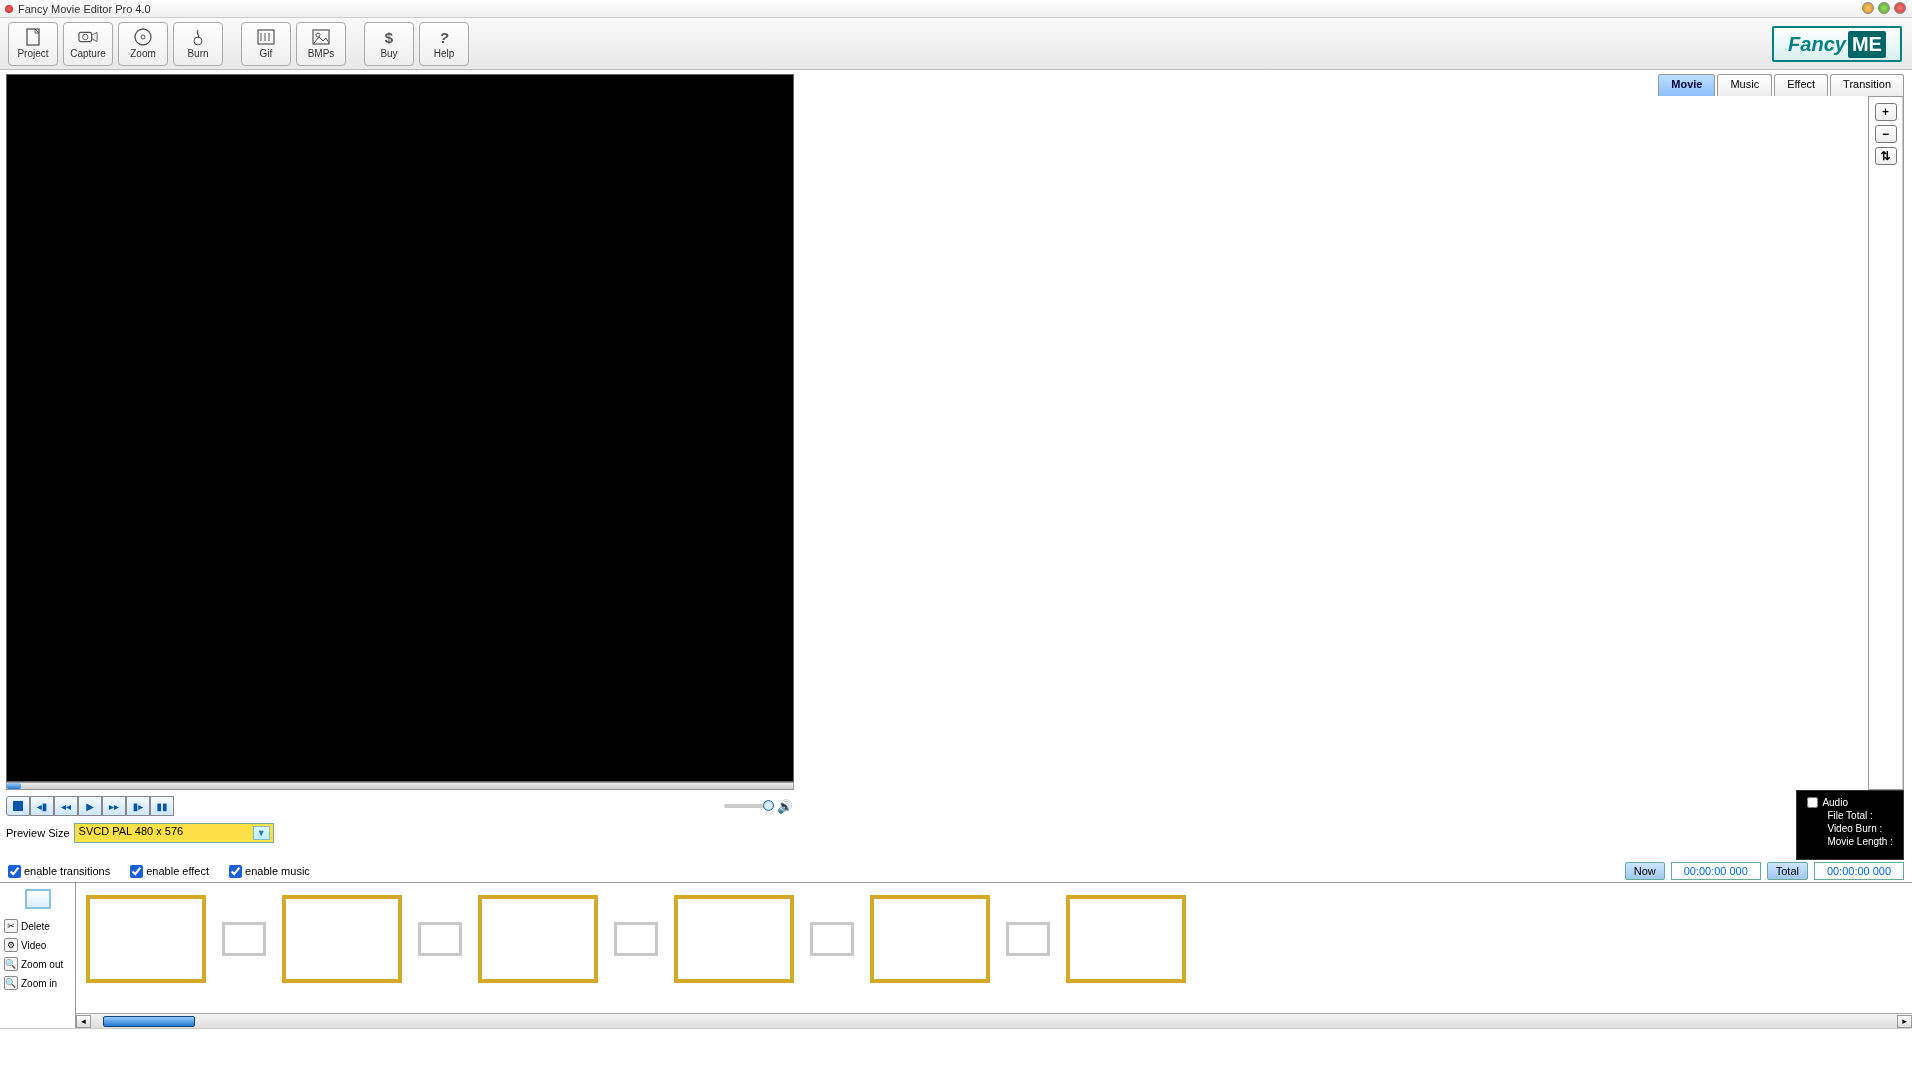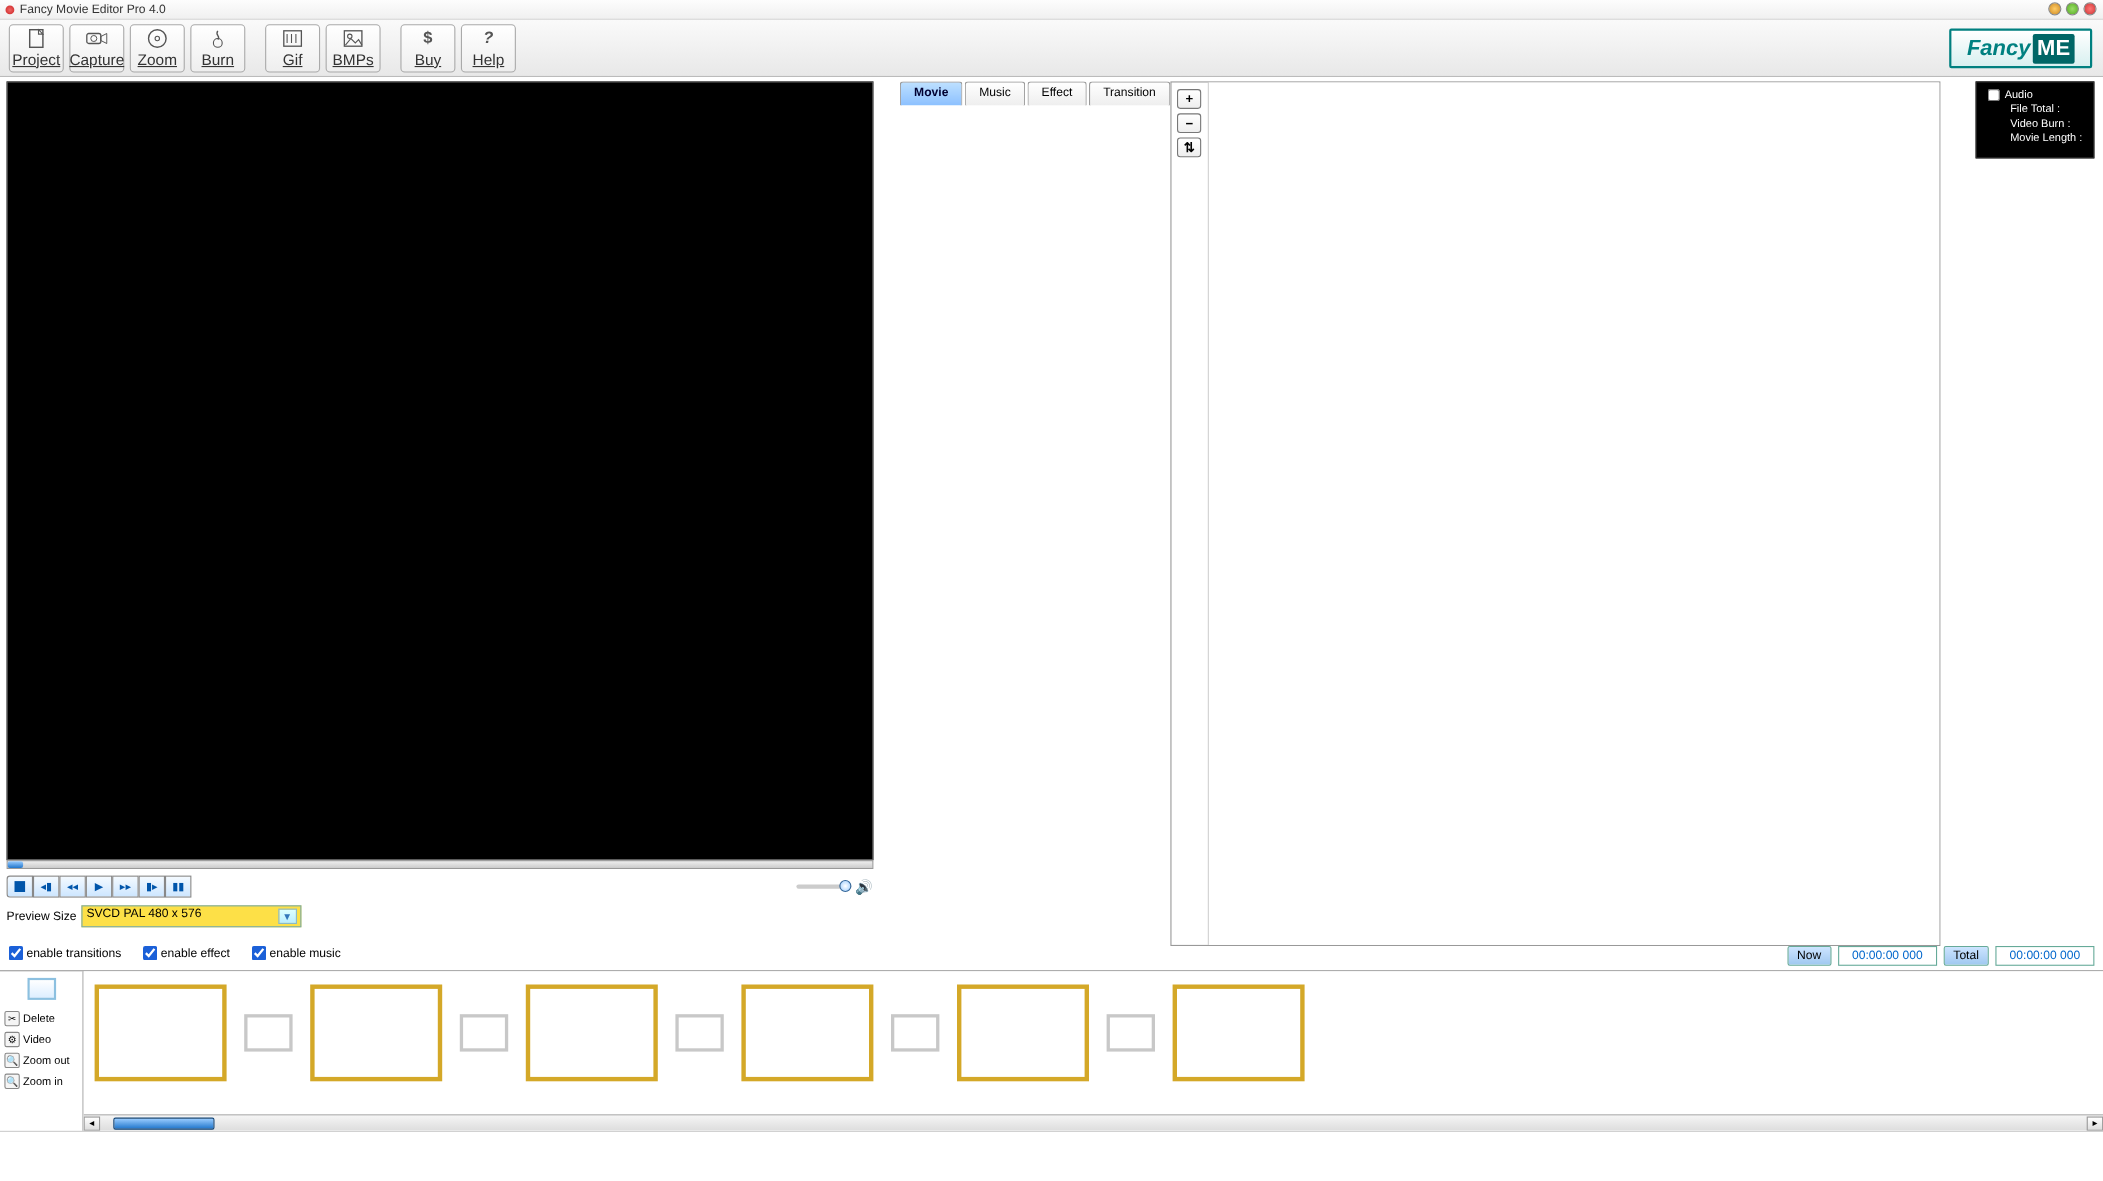--- a/index.html
+++ b/index.html
@@ -10,21 +10,21 @@
 .titlebar .dot { width: 8px; height: 8px; border-radius: 50%; background: radial-gradient(#e66, #c22); margin-right: 5px; }
 .titlebar .title { font-size: 11px; color: #333; }
 .titlebar .winbtns { position: absolute; right: 6px; top: 2px; display: flex; gap: 4px;}
 .titlebar .winbtns span { width: 12px; height: 12px; border-radius: 50%; display: inline-block; border:1px solid #888;}
 .wclose{background: radial-gradient(#f77,#c33);} .wmin{background: radial-gradient(#fc6,#c82);} .wmax{background: radial-gradient(#9d6,#5a2);}
 
 
 .toolbar { height: 52px; background: linear-gradient(#fafafa,#e8e8e8); display: flex; align-items: center; padding: 4px 8px; gap: 5px; border-bottom:1px solid #bbb; position: relative;}
 .tbutton { width: 50px; height: 44px; background: linear-gradient(#fff,#eee); border: 1px solid #aaa; border-radius: 4px; display: flex; flex-direction: column; align-items: center; justify-content: center; cursor: pointer; gap:2px;}
 .tbutton .ticon { width: 20px; height: 18px; display:flex; align-items:center; justify-content:center; color:#555; font-size:15px; }
-.tbutton .tlabel { font-size: 14px; color: #333; text-decoration: underline; }
+.tbutton .tlabel { font-size: 10px; color: #333; }
 .tsep { width: 8px; }
 .logo { position:absolute; right:10px; top:8px; width:130px; height:36px; border:2px solid #008080; background:linear-gradient(#fff,#d8f0f0); display:flex; align-items:center; justify-content:center; font-style:italic; font-weight:bold; font-size:20px; color:#008080; border-radius:2px;}
 .logo .me{ background:#006666; color:#fff; padding:2px 4px; font-style:normal; margin-left:2px; border-radius:2px;}
 
 
 .main { display:flex; height: 790px; }
 .left { width: 800px; display:flex; flex-direction:column; padding:4px 6px 0 6px;}
 .preview { flex:0 0 708px; background:#000; border:1px solid #666; position:relative;}
 .preview-scroll { height:8px; background:linear-gradient(#eee,#ccc); border:1px solid #999; position:relative;}
 .preview-scroll .thumb{ position:absolute; left:0; top:0; width:14px; height:6px; background:linear-gradient(#9cf,#27c); border-radius:2px;}
@@ -33,35 +33,35 @@
 .pbtn:first-child{border-radius:3px 0 0 3px;} .pbtn:last-child{border-radius:0 3px 3px 0;}
 .volslider { margin-left:auto; display:flex; align-items:center; gap:4px;}
 .slidertrack{ width:50px; height:4px; background:#ccc; position:relative; border-radius:2px;}
 .sliderknob{ position:absolute; right:0; top:-4px; width:11px; height:11px; border-radius:50%; background:radial-gradient(#fff,#9cf); border:1px solid #369;}
 .volicon{ font-size:13px; color:#333;}
 .psize-row{ display:flex; align-items:center; gap:4px; margin-top:5px;}
 .psize-row label{font-size:11px;}
 .psize-select{ width:200px; height:20px; border:1px solid #7aa; background:#fde047; font-size:11px; padding:1px 4px; position:relative;}
 .psize-select::after{content:"▼"; position:absolute; right:3px; top:2px; font-size:9px; color:#37b; background:linear-gradient(#dff,#bef); padding:1px 3px; border:1px solid #8bc;}
 
-.right { flex:1; display:flex; padding:4px 8px 0 4px;}
+.right { flex:1; display:flex; flex-direction:column; padding:4px 8px 0 4px;align-items:flex-end;}
 .tabs { display:flex; height:22px; gap:2px; margin-left:14px;}
 .tab { padding:3px 12px; border:1px solid #999; border-bottom:none; background:linear-gradient(#fff,#eee); font-size:11px; border-radius:3px 3px 0 0; cursor:pointer;}
 .tab.active{ background:linear-gradient(#bde0ff,#8cc0ff); color:#003; font-weight:bold;}
 .panel { flex:1; border:1px solid #999; background:#fff; display:flex;}
 .panel-left-tools{ width:34px; border-right:1px solid #ccc; padding:6px 4px; display:flex; flex-direction:column; gap:4px; align-items:center;}
 .sqbtn{ width:22px; height:18px; border:1px solid #777; border-radius:3px; background:linear-gradient(#fff,#eee); display:flex; align-items:center; justify-content:center; cursor:pointer; font-size:12px; font-weight:bold;}
 .panel-content{ flex:1; background:#fff;}
 .info-panel{ height:70px; background:#000; color:#fff; font-size:10px; padding:6px 10px; border:1px solid #333;margin-left:32px;}
 .info-panel .audio-chk{ display:flex; align-items:center; gap:4px;}
 .info-panel .audio-chk input{width:11px;height:11px;}
 .info-line{ padding-left:20px; margin-top:2px;}
 
 
-.checkrow { height:22px; display:flex; align-items:flex-start; gap:20px; padding:0 8px;}
+.checkrow { height:22px; display:flex; align-items:center; gap:20px; padding:0 8px;}
 .chk { display:flex; align-items:center; gap:3px; font-size:11px;}
 .chk input{ accent-color:#1b60d8;}
 .timebox{ margin-left:auto; display:flex; gap:6px;}
 .timelabel{ background:linear-gradient(#cce4ff,#a0c8f0); border:1px solid #6a9; padding:2px 8px; font-size:11px; border-radius:2px;}
 .timeval{ border:1px solid #6a9; background:#fff; padding:2px 8px; font-size:11px; color:#0066cc; min-width:90px; text-align:center;}
 
 
 .timeline-wrap{ height:146px; display:flex; border-top:1px solid #999;}
 .tl-tools{ width:76px; border-right:1px solid #999; padding:4px 2px; display:flex; flex-direction:column; gap:3px; align-items:flex-start;}
 .tl-preview-sq{ width:26px; height:20px; border:2px solid #8cc0e0; background:linear-gradient(#fff,#def); margin:2px auto 6px auto;}

